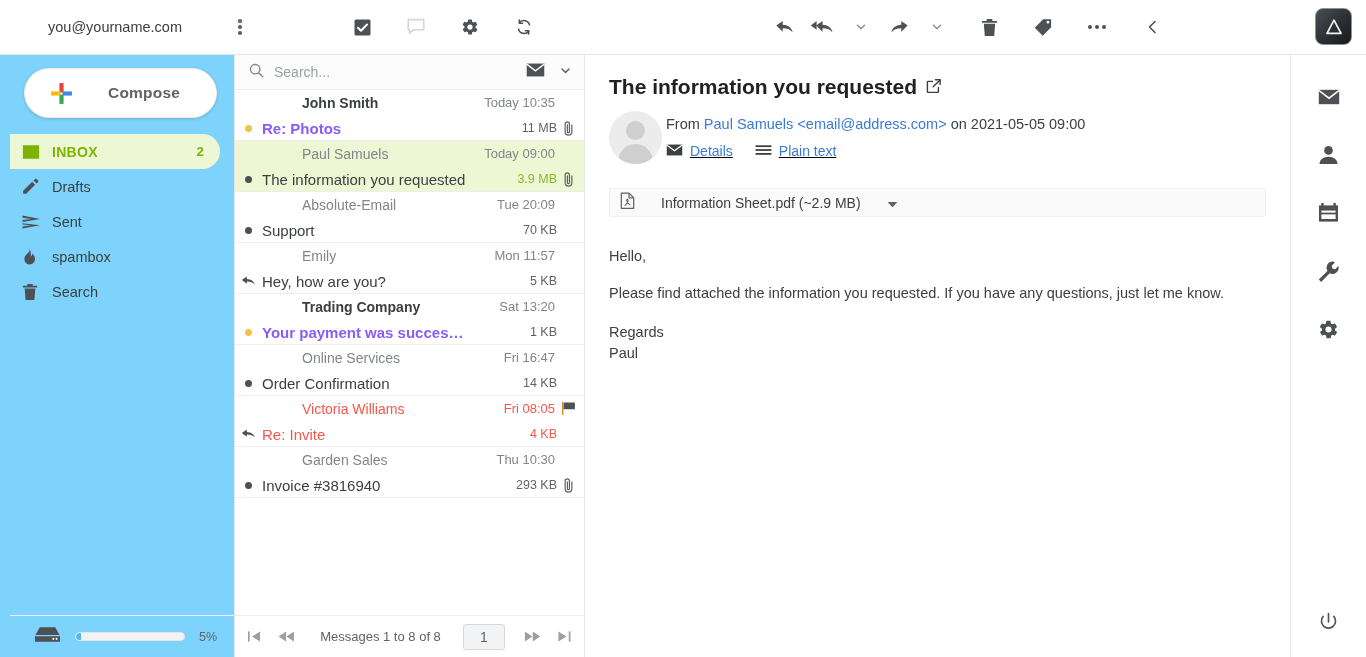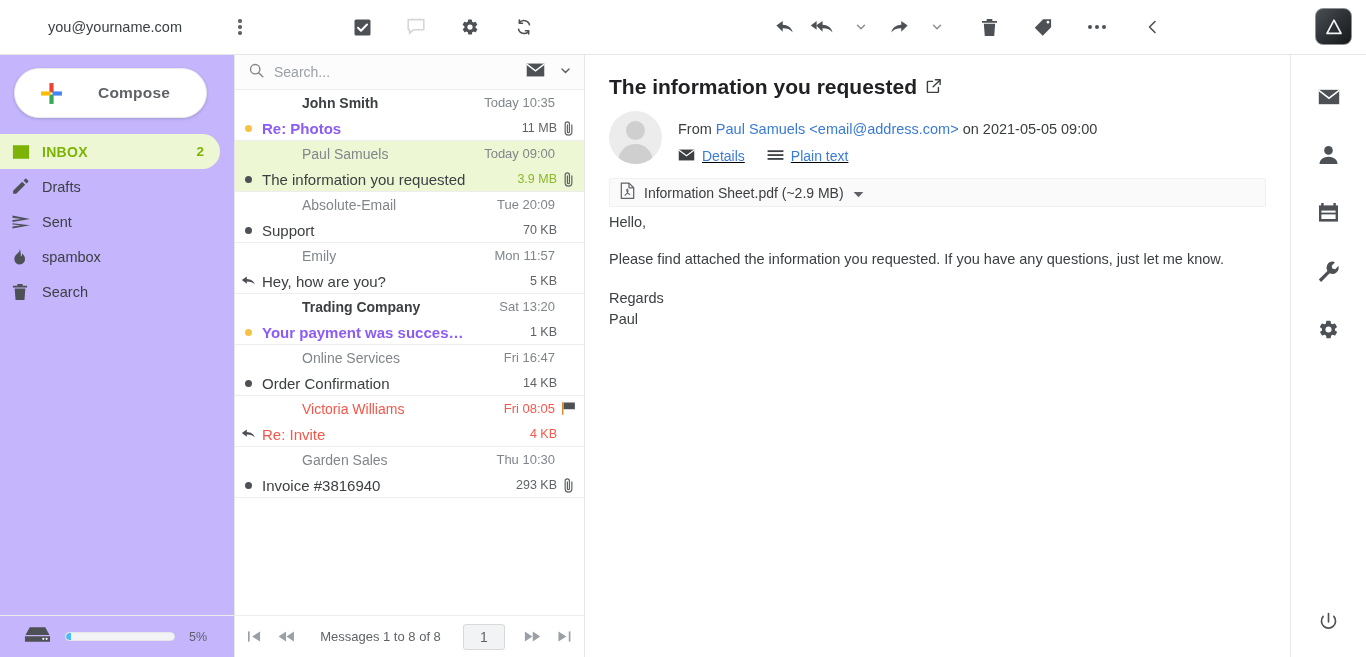--- a/index.html
+++ b/index.html
@@ -44,23 +44,23 @@
     width: 30px; height: 30px; display: flex; align-items: center;
     justify-content: center; cursor: pointer; background: none; border: none;
   }
   .icobtn svg { display: block; }
 
   
   .main { flex: 1; display: flex; min-height: 0; }
 
   
   .folders {
-    width: 235px; min-width: 235px; background: #c4b5fd;
+    width: 235px; min-width: 235px; background: #7dd3fc;
     border-right: 1px solid #e6e6e6;
-    display: flex; flex-direction: column;
+    display: flex; flex-direction: column; padding-left: 10px;
   }
   .compose-wrap { padding: 13px 14px 16px 14px; }
   .compose {
     width: 193px; height: 50px; border-radius: 26px;
     background: #fff; border: 1px solid #ebebeb;
     box-shadow: 0 1px 3px rgba(60,64,67,.24);
     display: flex; align-items: center; cursor: pointer;
     padding-left: 24px; gap: 34px;
   }
   .compose-label { font-size: 15.5px; font-weight: bold; color: #5f6368; letter-spacing: .2px; }
@@ -137,35 +137,35 @@
     background: #f1f3f4; text-align: center; font-size: 14px; color: #5f6368;
     font-family: "Liberation Sans", sans-serif; outline: none; margin: 0 12px 0 4px;
   }
 
   
   .msgview { flex: 1; background: #fff; padding: 20px 24px 0 24px; overflow: hidden; min-width: 0; }
   .mv-subject {
     font-size: 21px; font-weight: bold; color: #202124;
     display: flex; align-items: center; gap: 9px; margin-bottom: 12px;
   }
-  .mv-from-row { display: flex; gap: 16px; align-items: flex-end; margin-bottom: 14px; }
+  .mv-from-row { display: flex; gap: 4px; align-items: flex-start; margin-bottom: 24px; }
   .avatar { width: 53px; height: 53px; border-radius: 50%; background: #ececec; position: relative; overflow: hidden; flex-shrink: 0; }
   .avatar .head { position: absolute; width: 19px; height: 19px; border-radius: 50%; background: #cfcfcf; left: 17px; top: 10px; }
   .avatar .body { position: absolute; width: 35px; height: 24px; border-radius: 18px 18px 0 0; background: #cfcfcf; left: 9px; top: 33px; }
   .mv-meta { padding-top: 5px; }
   .mv-fromline { font-size: 14.5px; color: #3c4043; margin-bottom: 11px; }
   .mv-link { color: #3a7bd5; text-decoration: none; cursor: pointer; }
   .mv-actions { display: flex; align-items: center; gap: 22px; text-decoration: underline; }
   .mv-action { display: flex; align-items: center; gap: 7px; cursor: pointer; }
   .mv-action span { font-size: 14px; color: #3a7bd5; }
 
   .attach-bar {
     background: #fafafa; border: 1px solid #f0f0f0; border-radius: 2px;
-    height: 29px; display: flex; align-items: center; gap: 9px;
-    padding: 0 10px; margin-bottom: 8px; cursor: pointer; max-width: 675px;
+    height: 29px; display: flex; align-items: center; gap: 26px;
+    padding: 0 10px; margin-bottom: 32px; cursor: pointer; max-width: 675px;
   }
   .attach-name { font-size: 14px; color: #3c4043; }
 
   .body-text { font-size: 14.5px; color: #3c4043; line-height: 1; }
   .body-text p { margin-bottom: 22px; }
   .body-text p.sig { margin-bottom: 0; line-height: 1.45; }
 
   
   .rail {
     width: 76px; min-width: 76px; background: #fff;

